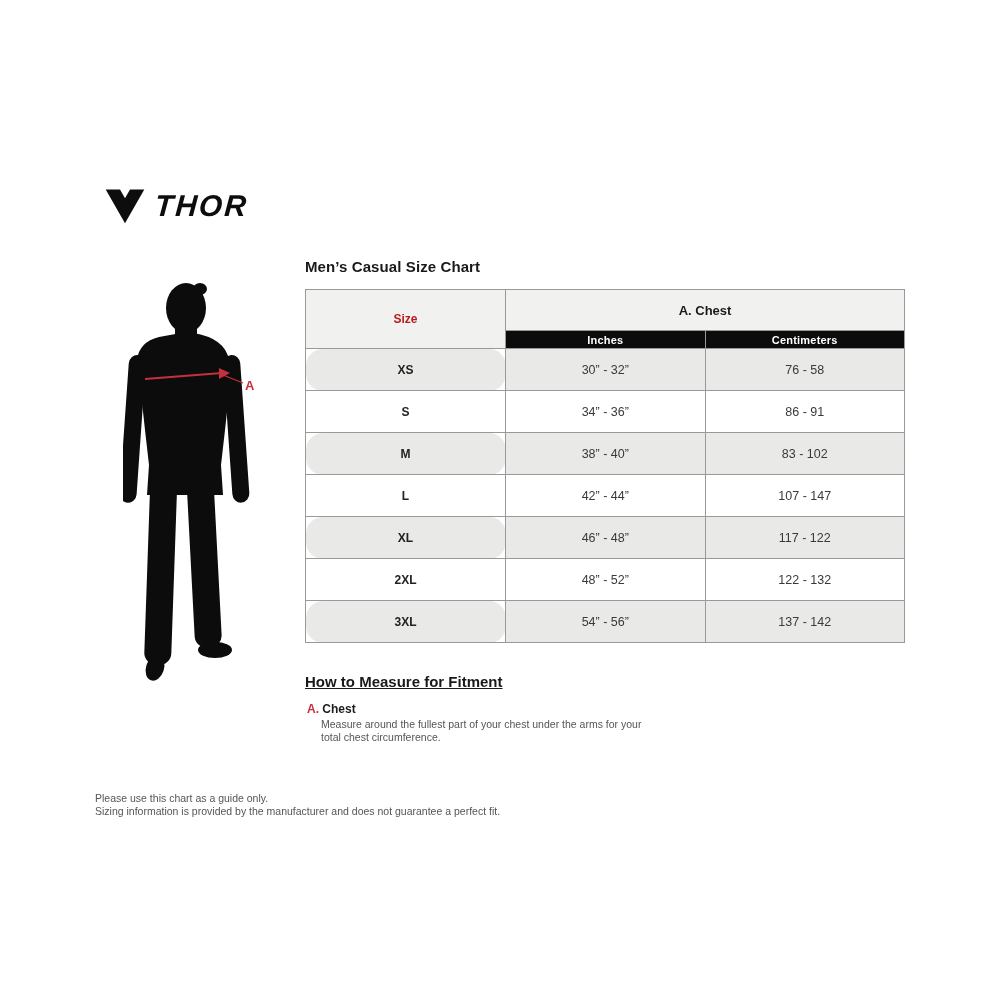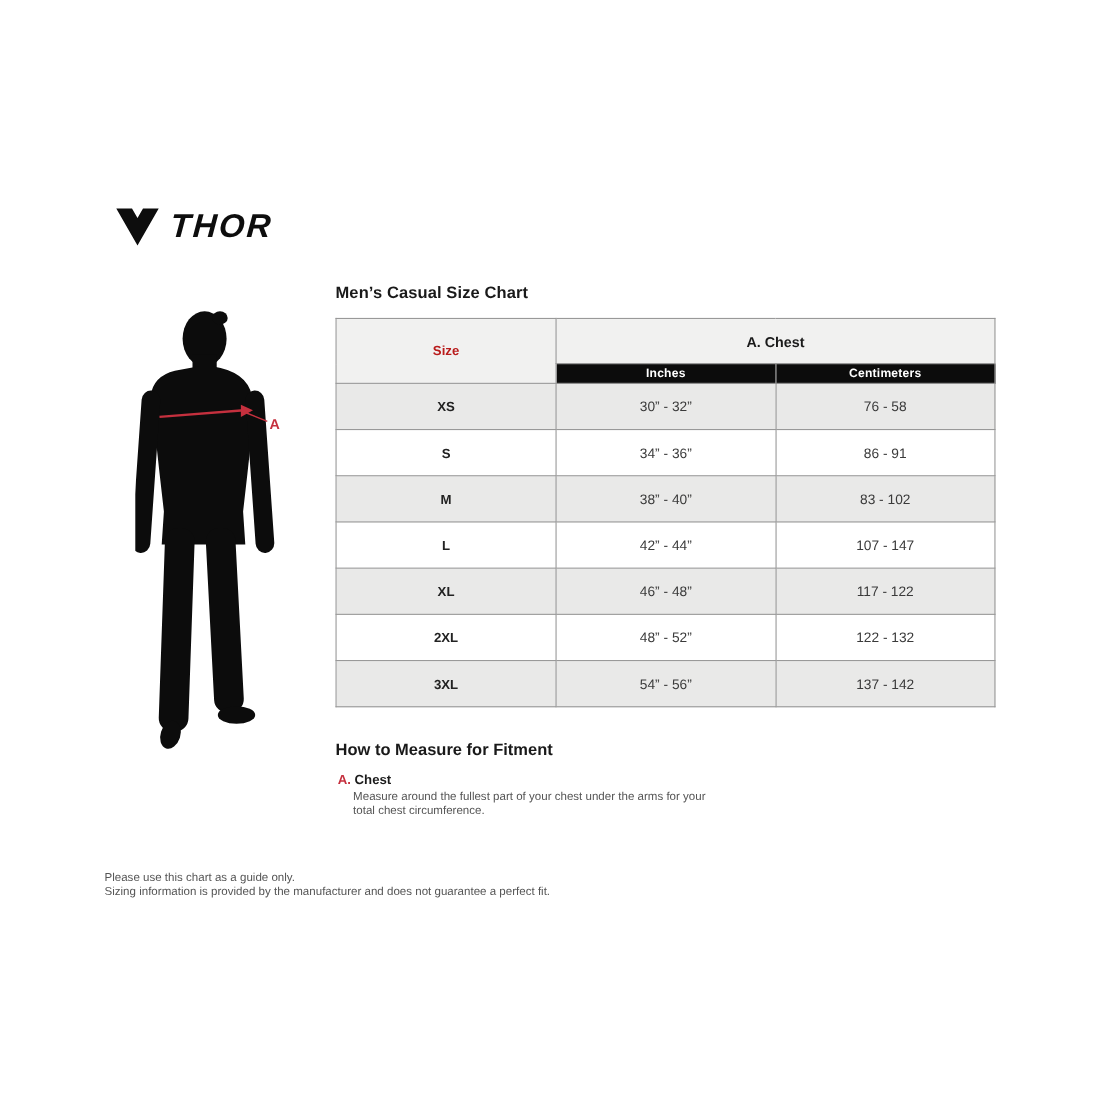--- a/index.html
+++ b/index.html
@@ -93,32 +93,34 @@
   }
   table.size-chart td {
     height: 42px;
     font-size: 12.5px;
     color: #3a3a3a;
   }
   table.size-chart td.size-cell {
     font-weight: 700;
     font-size: 12px;
     color: #222222;
+    border-radius: 17px;
   }
   tbody tr:nth-child(odd) td { background: var(--row-alt, #e9e9e8); }
   tbody tr:nth-child(even) td { background: #ffffff; }
 
   
   .measure-title {
     position: absolute;
     left: 305px;
     top: 673px;
     font-size: 15px;
     font-weight: 700;
     color: #191919;
+    text-decoration: underline;
   }
   .measure-item {
     position: absolute;
     left: 307px;
     top: 702px;
     font-size: 12px;
     font-weight: 700;
   }
   .measure-item .letter { color: var(--accent-red, #c5303e); }
   .measure-item .name { color: #1c1c1c; }

